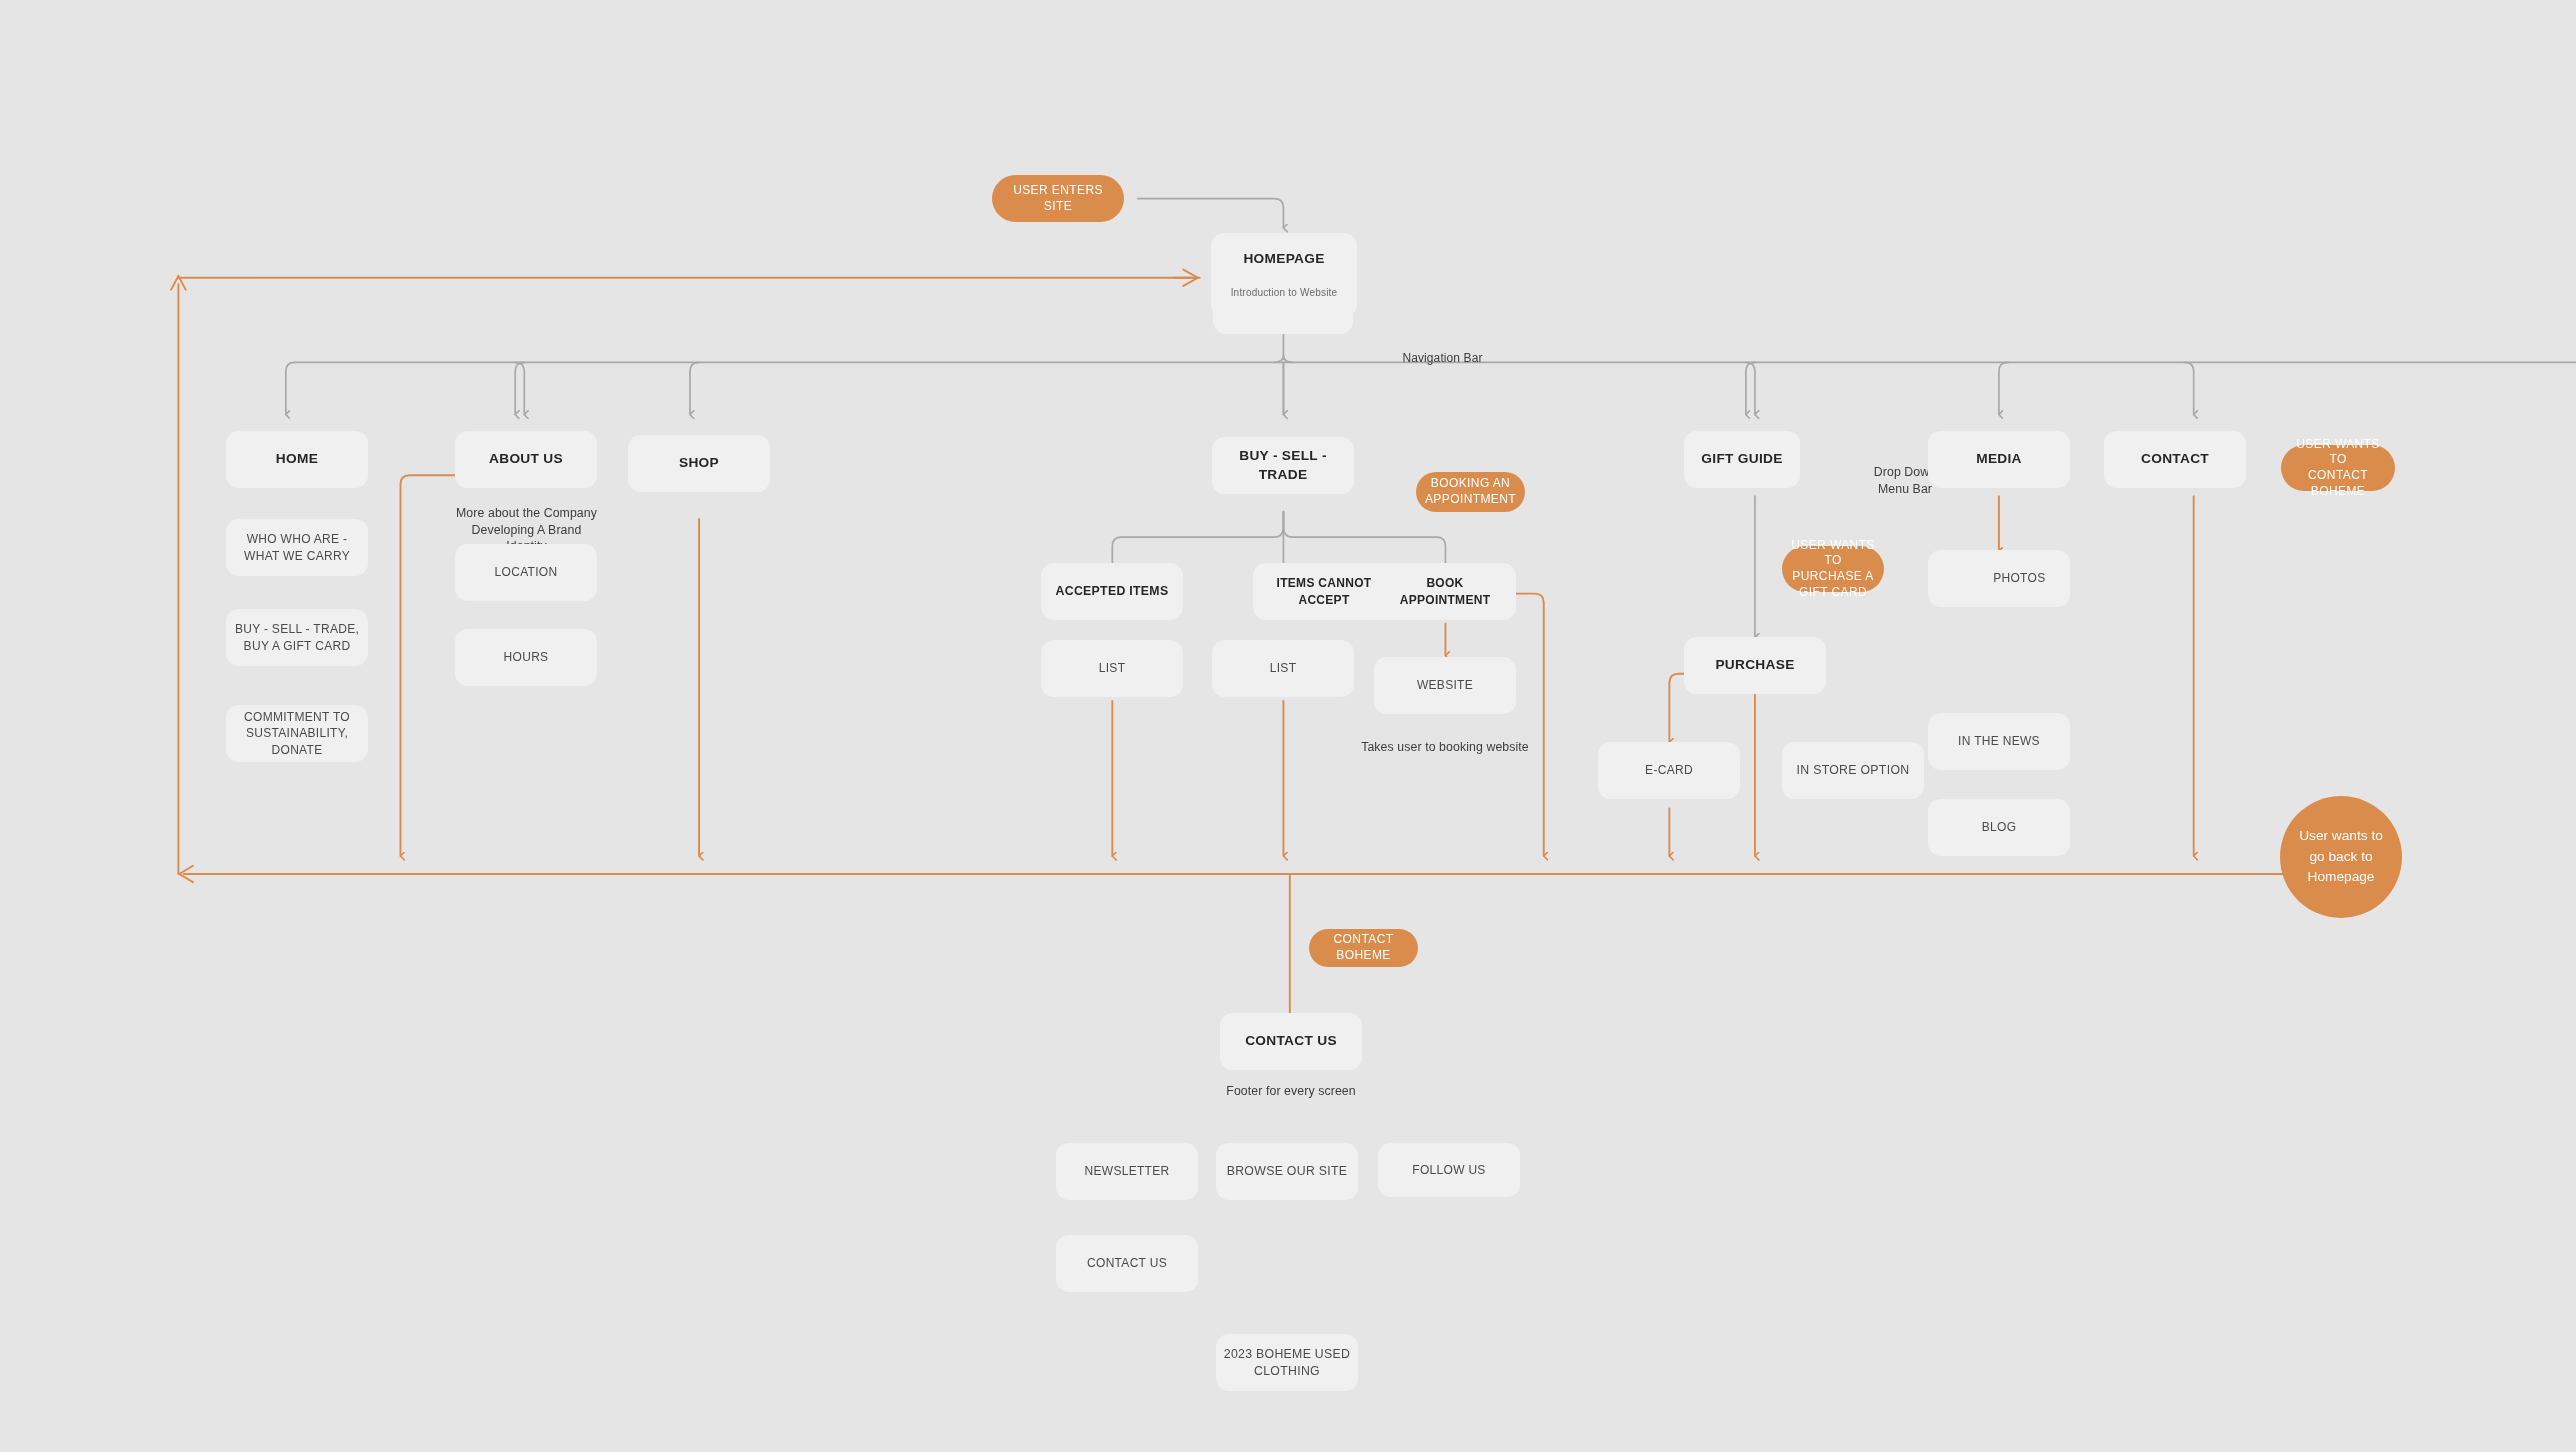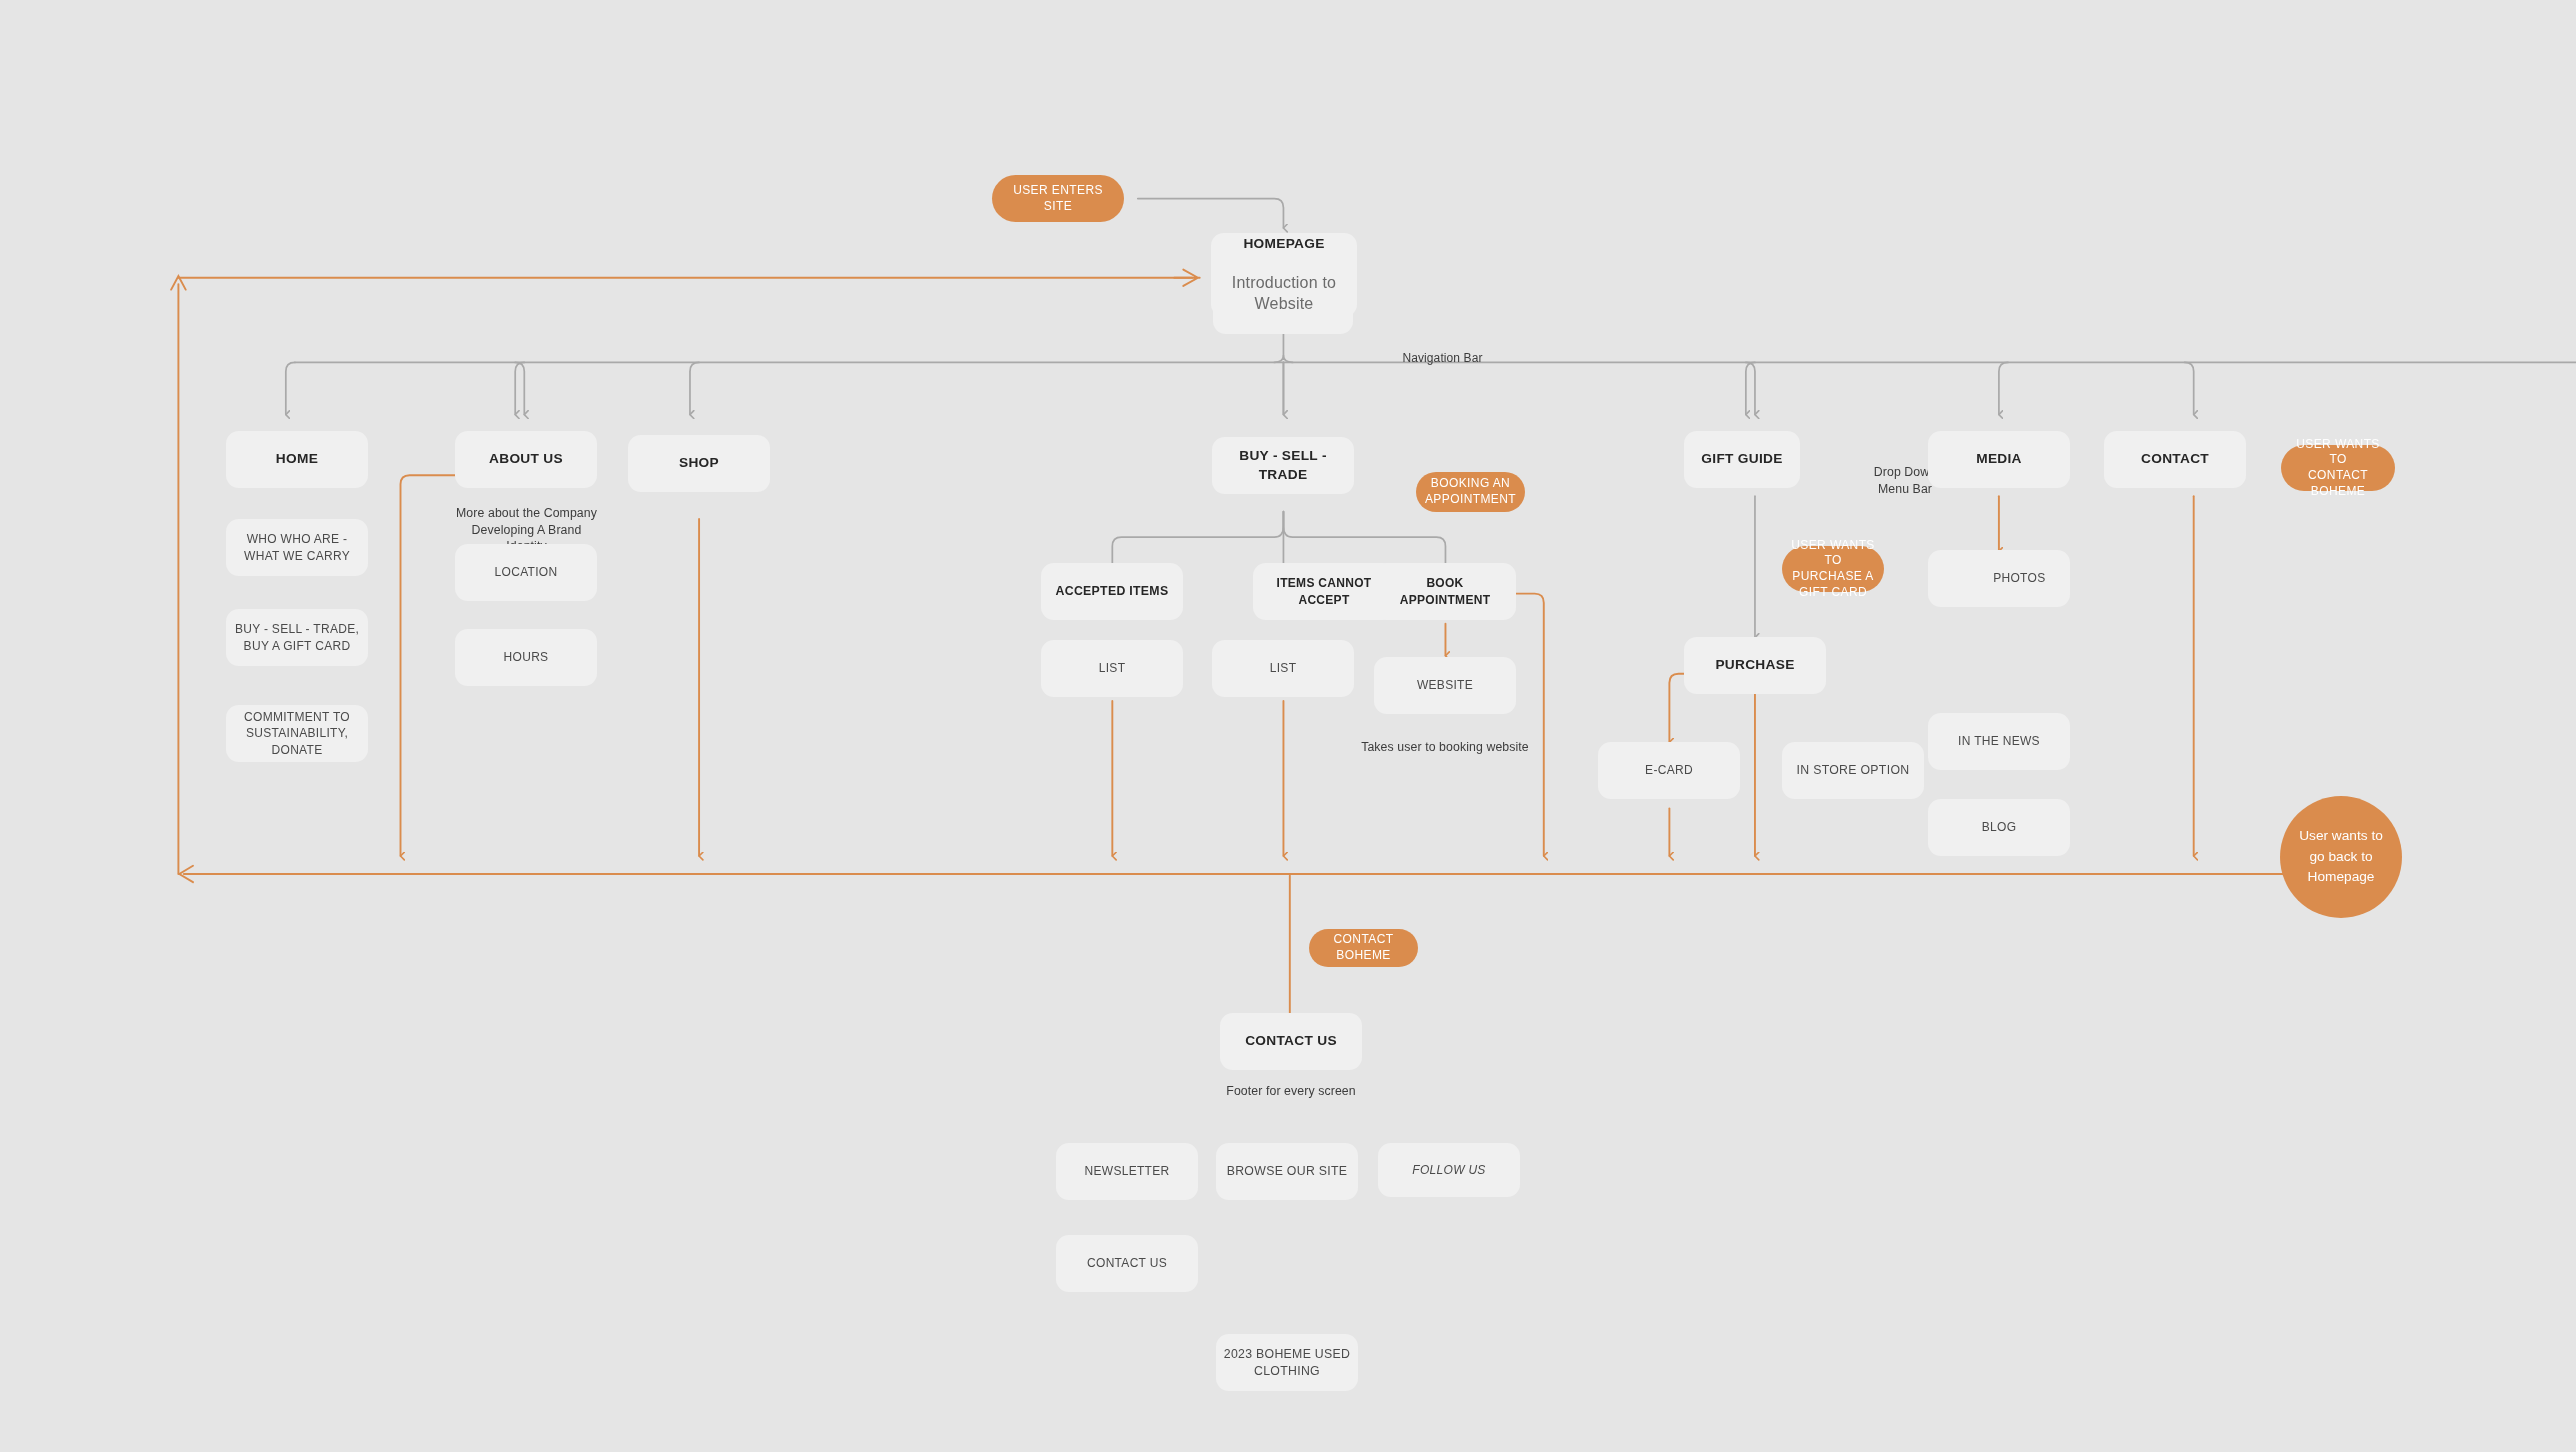--- a/index.html
+++ b/index.html
@@ -46,21 +46,21 @@
   }
   .node.secondary {
     font-weight: normal;
     font-size: 12px;
     letter-spacing: 0.3px;
     color: #4a4a4a;
   }
   .node .sub {
     display: block;
     font-weight: normal;
-    font-size: 16px;
+    font-size: 10px;
     color: #6b6b6b;
     margin-top: 18px;
     letter-spacing: 0.2px;
   }
   .stack-layer {
     position: absolute;
     background: #f0f0f0;
     border-radius: 12.7px;
   }
   .pill {
@@ -254,19 +254,19 @@
 Homepage</div>
 
   <div class="pill" style="left: 1309px; top: 929px; width: 109px; height: 38px; white-space: pre-line;">CONTACT
 BOHEME</div>
 
   <div class="node primary" style="left:1220px; top:1013px; width:142px; height:57px;">CONTACT US</div>
   <div class="caption" style="left:1220px; top:1083px; width:142px;">Footer for every screen</div>
 
   <div class="node secondary" style="left:1056px; top:1143px; width:142px; height:57px;">NEWSLETTER</div>
   <div class="node secondary" style="left:1216px; top:1143px; width:142px; height:57px; font-size:12.3px;">BROWSE OUR SITE</div>
-  <div class="node secondary" style="left:1378px; top:1143px; width:142px; height:54px;font-style:italic;">FOLLOW US</div>
+  <div class="node secondary" style="left:1378px; top:1143px; width:142px; height:54px;">FOLLOW US</div>
   <div class="node secondary" style="left:1056px; top:1235px; width:142px; height:57px;">CONTACT US</div>
   <div class="node secondary" style="left:1216px; top:1334px; width:142px; height:57px; white-space:pre-line; font-size:12.3px;">2023 BOHEME USED
 CLOTHING</div>
 
 </div>
 
 
 </body></html>

